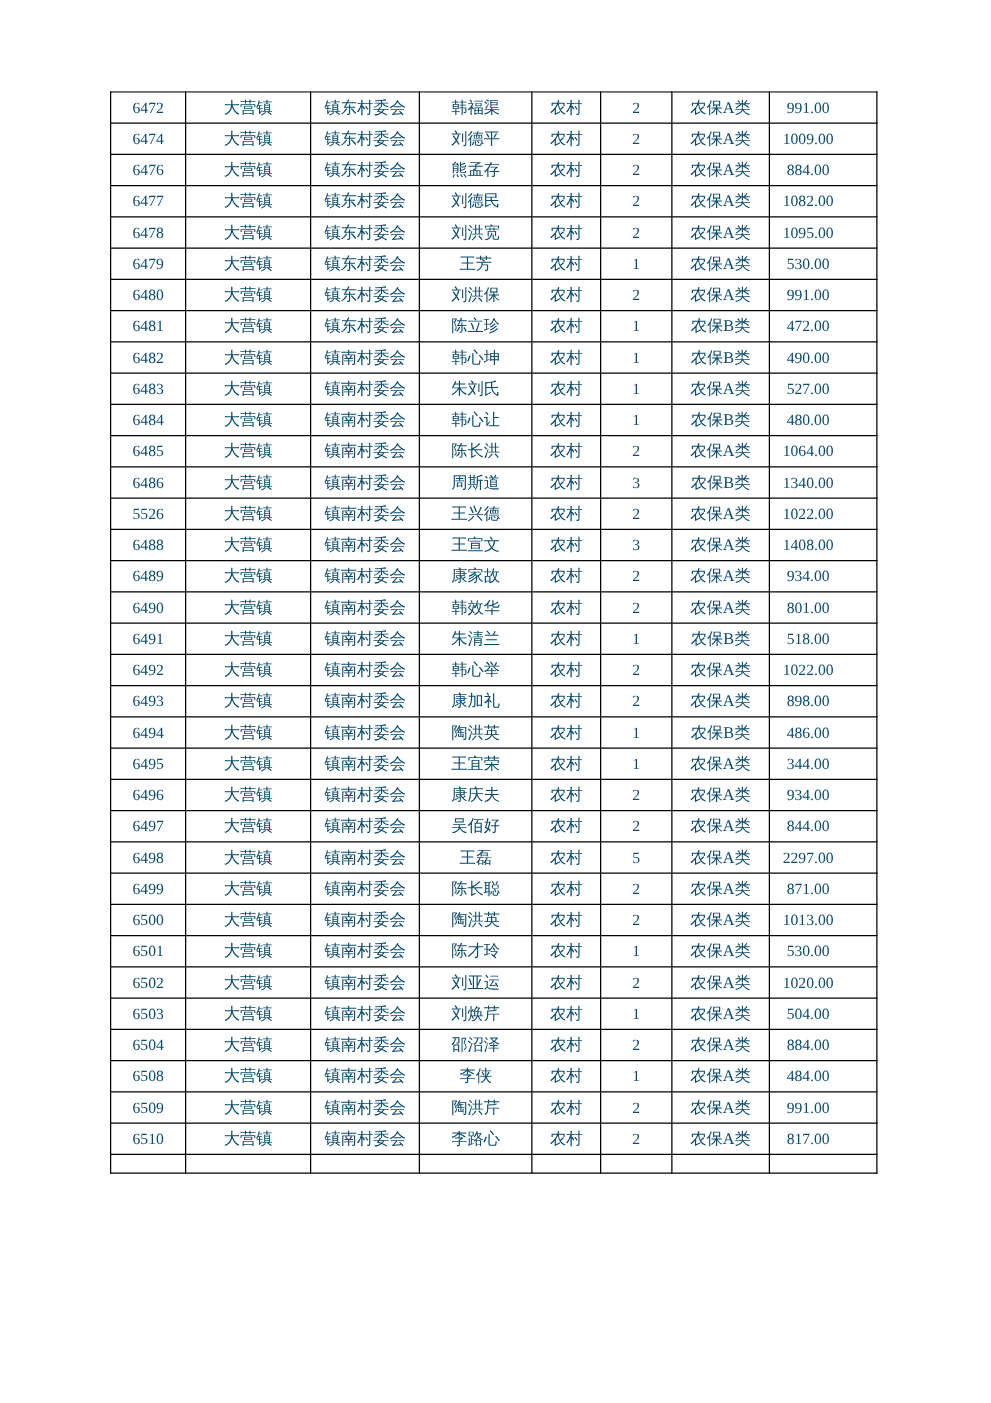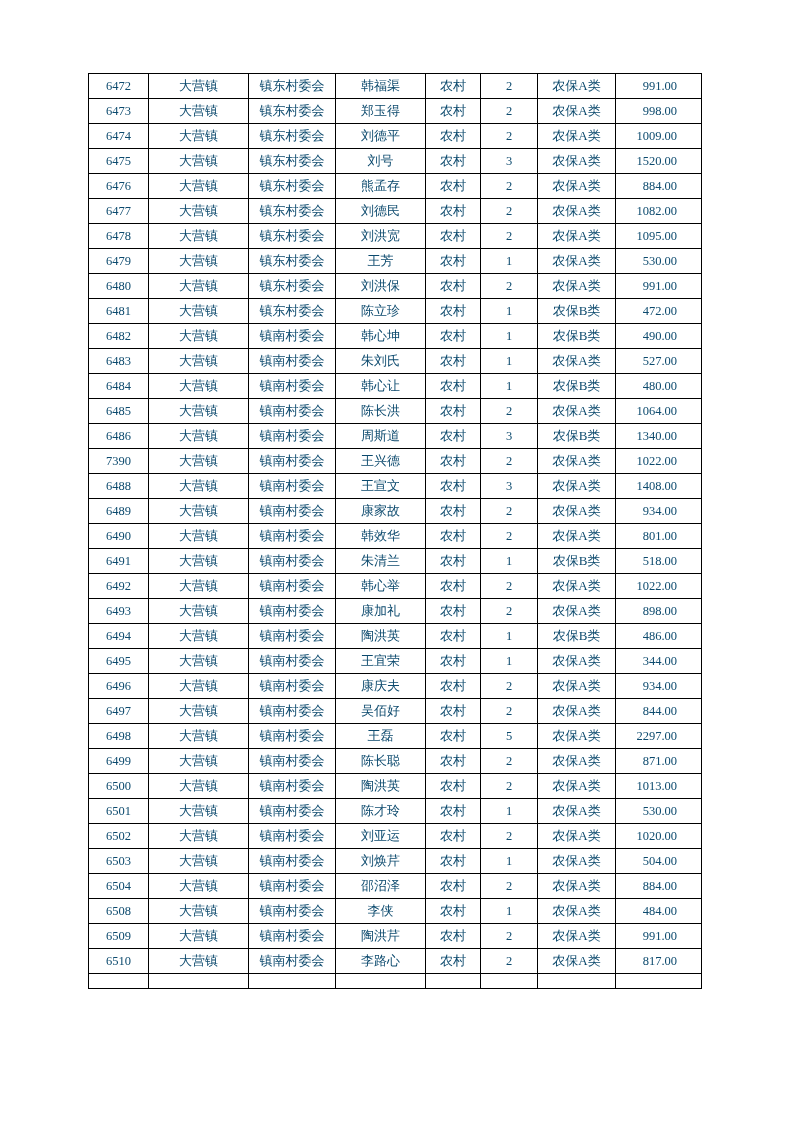--- a/index.html
+++ b/index.html
@@ -34,21 +34,20 @@
     border: 1px solid #000000;
     height: 24px;
     padding: 0;
     text-align: center;
     font-size: 13px;
     line-height: 24px;
     white-space: nowrap;
     overflow: hidden;
   }
   table.roster td.col-amount {
-    text-align: right;
     padding-right: 24px;
     font-size: 12.5px;
   }
   table.roster td.col-id,
   table.roster td.col-count {
     font-size: 12.5px;
   }
   table.roster tr.partial-row td {
     height: 14px;        
     line-height: 14px;
@@ -75,161 +74,141 @@
             <td class="col-id">6472</td>
             <td class="col-town">大营镇</td>
             <td class="col-village">镇东村委会</td>
             <td class="col-name">韩福渠</td>
             <td class="col-residence">农村</td>
             <td class="col-count">2</td>
             <td class="col-category">农保A类</td>
             <td class="col-amount">991.00</td>
           </tr>
           <tr>
-            <td class="col-id">6473</td>
-            <td class="col-town">大营镇</td>
-            <td class="col-village">镇东村委会</td>
-            <td class="col-name">郑玉得</td>
-            <td class="col-residence">农村</td>
-            <td class="col-count">2</td>
-            <td class="col-category">农保A类</td>
-            <td class="col-amount">998.00</td>
-          </tr>
-          <tr>
             <td class="col-id">6474</td>
             <td class="col-town">大营镇</td>
             <td class="col-village">镇东村委会</td>
             <td class="col-name">刘德平</td>
             <td class="col-residence">农村</td>
             <td class="col-count">2</td>
             <td class="col-category">农保A类</td>
             <td class="col-amount">1009.00</td>
           </tr>
           <tr>
-            <td class="col-id">6475</td>
-            <td class="col-town">大营镇</td>
-            <td class="col-village">镇东村委会</td>
-            <td class="col-name">刘号</td>
+            <td class="col-id">6476</td>
+            <td class="col-town">大营镇</td>
+            <td class="col-village">镇东村委会</td>
+            <td class="col-name">熊孟存</td>
+            <td class="col-residence">农村</td>
+            <td class="col-count">2</td>
+            <td class="col-category">农保A类</td>
+            <td class="col-amount">884.00</td>
+          </tr>
+          <tr>
+            <td class="col-id">6477</td>
+            <td class="col-town">大营镇</td>
+            <td class="col-village">镇东村委会</td>
+            <td class="col-name">刘德民</td>
+            <td class="col-residence">农村</td>
+            <td class="col-count">2</td>
+            <td class="col-category">农保A类</td>
+            <td class="col-amount">1082.00</td>
+          </tr>
+          <tr>
+            <td class="col-id">6478</td>
+            <td class="col-town">大营镇</td>
+            <td class="col-village">镇东村委会</td>
+            <td class="col-name">刘洪宽</td>
+            <td class="col-residence">农村</td>
+            <td class="col-count">2</td>
+            <td class="col-category">农保A类</td>
+            <td class="col-amount">1095.00</td>
+          </tr>
+          <tr>
+            <td class="col-id">6479</td>
+            <td class="col-town">大营镇</td>
+            <td class="col-village">镇东村委会</td>
+            <td class="col-name">王芳</td>
+            <td class="col-residence">农村</td>
+            <td class="col-count">1</td>
+            <td class="col-category">农保A类</td>
+            <td class="col-amount">530.00</td>
+          </tr>
+          <tr>
+            <td class="col-id">6480</td>
+            <td class="col-town">大营镇</td>
+            <td class="col-village">镇东村委会</td>
+            <td class="col-name">刘洪保</td>
+            <td class="col-residence">农村</td>
+            <td class="col-count">2</td>
+            <td class="col-category">农保A类</td>
+            <td class="col-amount">991.00</td>
+          </tr>
+          <tr>
+            <td class="col-id">6481</td>
+            <td class="col-town">大营镇</td>
+            <td class="col-village">镇东村委会</td>
+            <td class="col-name">陈立珍</td>
+            <td class="col-residence">农村</td>
+            <td class="col-count">1</td>
+            <td class="col-category">农保B类</td>
+            <td class="col-amount">472.00</td>
+          </tr>
+          <tr>
+            <td class="col-id">6482</td>
+            <td class="col-town">大营镇</td>
+            <td class="col-village">镇南村委会</td>
+            <td class="col-name">韩心坤</td>
+            <td class="col-residence">农村</td>
+            <td class="col-count">1</td>
+            <td class="col-category">农保B类</td>
+            <td class="col-amount">490.00</td>
+          </tr>
+          <tr>
+            <td class="col-id">6483</td>
+            <td class="col-town">大营镇</td>
+            <td class="col-village">镇南村委会</td>
+            <td class="col-name">朱刘氏</td>
+            <td class="col-residence">农村</td>
+            <td class="col-count">1</td>
+            <td class="col-category">农保A类</td>
+            <td class="col-amount">527.00</td>
+          </tr>
+          <tr>
+            <td class="col-id">6484</td>
+            <td class="col-town">大营镇</td>
+            <td class="col-village">镇南村委会</td>
+            <td class="col-name">韩心让</td>
+            <td class="col-residence">农村</td>
+            <td class="col-count">1</td>
+            <td class="col-category">农保B类</td>
+            <td class="col-amount">480.00</td>
+          </tr>
+          <tr>
+            <td class="col-id">6485</td>
+            <td class="col-town">大营镇</td>
+            <td class="col-village">镇南村委会</td>
+            <td class="col-name">陈长洪</td>
+            <td class="col-residence">农村</td>
+            <td class="col-count">2</td>
+            <td class="col-category">农保A类</td>
+            <td class="col-amount">1064.00</td>
+          </tr>
+          <tr>
+            <td class="col-id">6486</td>
+            <td class="col-town">大营镇</td>
+            <td class="col-village">镇南村委会</td>
+            <td class="col-name">周斯道</td>
             <td class="col-residence">农村</td>
             <td class="col-count">3</td>
-            <td class="col-category">农保A类</td>
-            <td class="col-amount">1520.00</td>
-          </tr>
-          <tr>
-            <td class="col-id">6476</td>
-            <td class="col-town">大营镇</td>
-            <td class="col-village">镇东村委会</td>
-            <td class="col-name">熊孟存</td>
-            <td class="col-residence">农村</td>
-            <td class="col-count">2</td>
-            <td class="col-category">农保A类</td>
-            <td class="col-amount">884.00</td>
-          </tr>
-          <tr>
-            <td class="col-id">6477</td>
-            <td class="col-town">大营镇</td>
-            <td class="col-village">镇东村委会</td>
-            <td class="col-name">刘德民</td>
-            <td class="col-residence">农村</td>
-            <td class="col-count">2</td>
-            <td class="col-category">农保A类</td>
-            <td class="col-amount">1082.00</td>
-          </tr>
-          <tr>
-            <td class="col-id">6478</td>
-            <td class="col-town">大营镇</td>
-            <td class="col-village">镇东村委会</td>
-            <td class="col-name">刘洪宽</td>
-            <td class="col-residence">农村</td>
-            <td class="col-count">2</td>
-            <td class="col-category">农保A类</td>
-            <td class="col-amount">1095.00</td>
-          </tr>
-          <tr>
-            <td class="col-id">6479</td>
-            <td class="col-town">大营镇</td>
-            <td class="col-village">镇东村委会</td>
-            <td class="col-name">王芳</td>
-            <td class="col-residence">农村</td>
-            <td class="col-count">1</td>
-            <td class="col-category">农保A类</td>
-            <td class="col-amount">530.00</td>
-          </tr>
-          <tr>
-            <td class="col-id">6480</td>
-            <td class="col-town">大营镇</td>
-            <td class="col-village">镇东村委会</td>
-            <td class="col-name">刘洪保</td>
-            <td class="col-residence">农村</td>
-            <td class="col-count">2</td>
-            <td class="col-category">农保A类</td>
-            <td class="col-amount">991.00</td>
-          </tr>
-          <tr>
-            <td class="col-id">6481</td>
-            <td class="col-town">大营镇</td>
-            <td class="col-village">镇东村委会</td>
-            <td class="col-name">陈立珍</td>
-            <td class="col-residence">农村</td>
-            <td class="col-count">1</td>
-            <td class="col-category">农保B类</td>
-            <td class="col-amount">472.00</td>
-          </tr>
-          <tr>
-            <td class="col-id">6482</td>
-            <td class="col-town">大营镇</td>
-            <td class="col-village">镇南村委会</td>
-            <td class="col-name">韩心坤</td>
-            <td class="col-residence">农村</td>
-            <td class="col-count">1</td>
-            <td class="col-category">农保B类</td>
-            <td class="col-amount">490.00</td>
-          </tr>
-          <tr>
-            <td class="col-id">6483</td>
-            <td class="col-town">大营镇</td>
-            <td class="col-village">镇南村委会</td>
-            <td class="col-name">朱刘氏</td>
-            <td class="col-residence">农村</td>
-            <td class="col-count">1</td>
-            <td class="col-category">农保A类</td>
-            <td class="col-amount">527.00</td>
-          </tr>
-          <tr>
-            <td class="col-id">6484</td>
-            <td class="col-town">大营镇</td>
-            <td class="col-village">镇南村委会</td>
-            <td class="col-name">韩心让</td>
-            <td class="col-residence">农村</td>
-            <td class="col-count">1</td>
-            <td class="col-category">农保B类</td>
-            <td class="col-amount">480.00</td>
-          </tr>
-          <tr>
-            <td class="col-id">6485</td>
-            <td class="col-town">大营镇</td>
-            <td class="col-village">镇南村委会</td>
-            <td class="col-name">陈长洪</td>
-            <td class="col-residence">农村</td>
-            <td class="col-count">2</td>
-            <td class="col-category">农保A类</td>
-            <td class="col-amount">1064.00</td>
-          </tr>
-          <tr>
-            <td class="col-id">6486</td>
-            <td class="col-town">大营镇</td>
-            <td class="col-village">镇南村委会</td>
-            <td class="col-name">周斯道</td>
-            <td class="col-residence">农村</td>
-            <td class="col-count">3</td>
             <td class="col-category">农保B类</td>
             <td class="col-amount">1340.00</td>
           </tr>
           <tr>
-            <td class="col-id">7390</td>
+            <td class="col-id">5526</td>
             <td class="col-town">大营镇</td>
             <td class="col-village">镇南村委会</td>
             <td class="col-name">王兴德</td>
             <td class="col-residence">农村</td>
             <td class="col-count">2</td>
             <td class="col-category">农保A类</td>
             <td class="col-amount">1022.00</td>
           </tr>
           <tr>
             <td class="col-id">6488</td>

